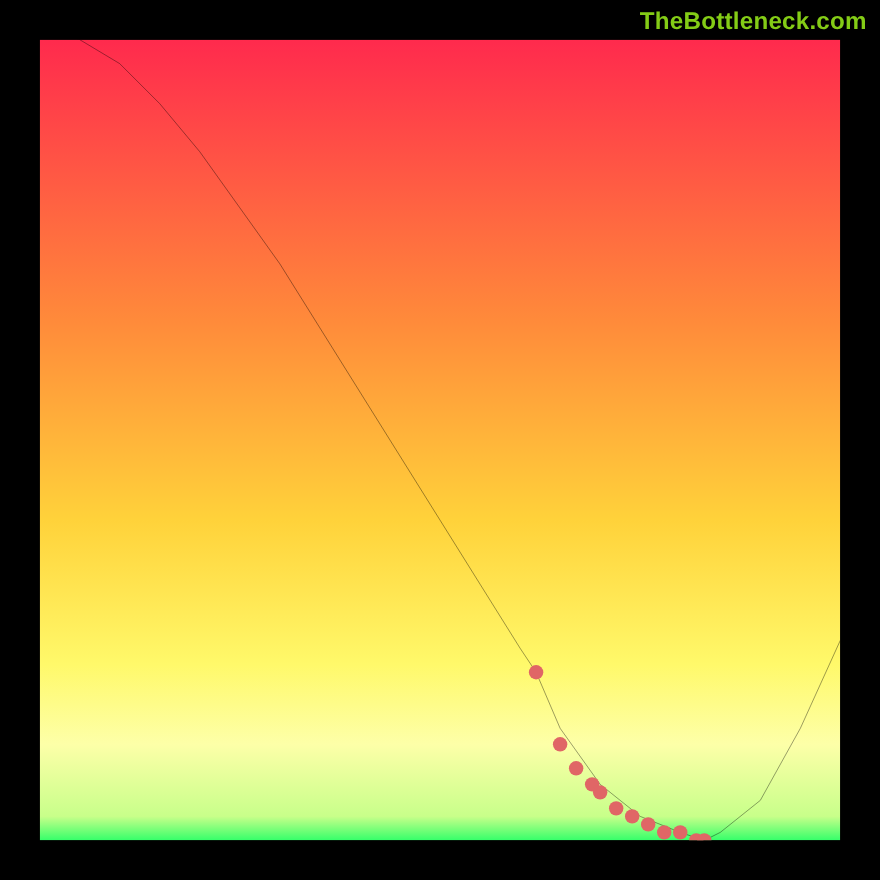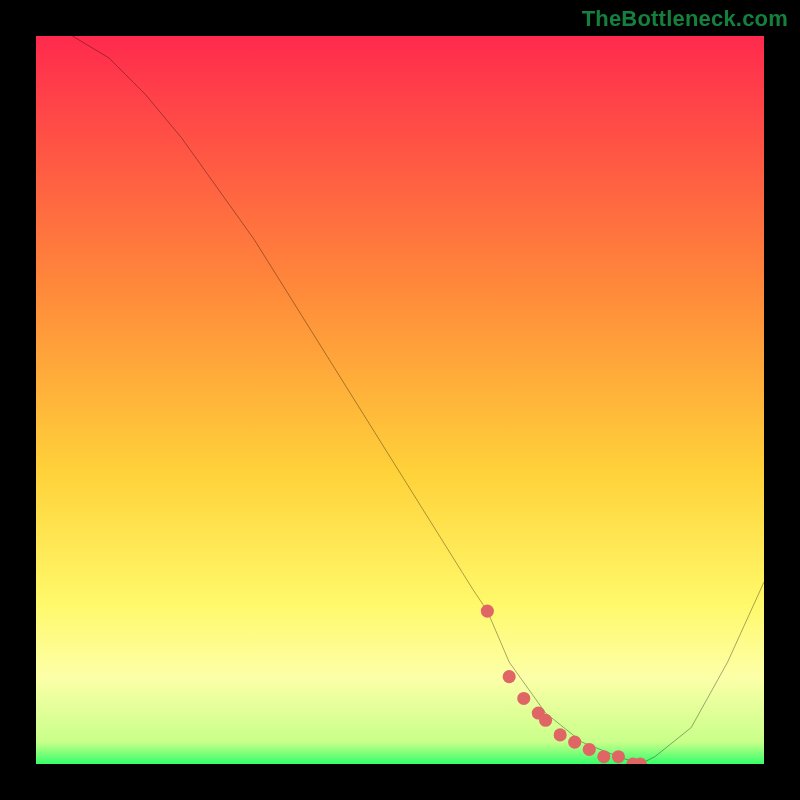--- a/index.html
+++ b/index.html
@@ -38,21 +38,21 @@
     left: 0;
     top: 0;
     width: 100%;
     height: 100%;
   }
   .watermark {
     position: absolute;
     right: 12px;
     top: 6px;
     font: 600 22px/1.2 Arial, Helvetica, sans-serif;
-    color: #15803d;
+    color: #84cc16;
     letter-spacing: 0.2px;
     user-select: none;
   }
 </style>
 </head>
 <body>
 
 <div class="frame">
 
   <div class="plot">

